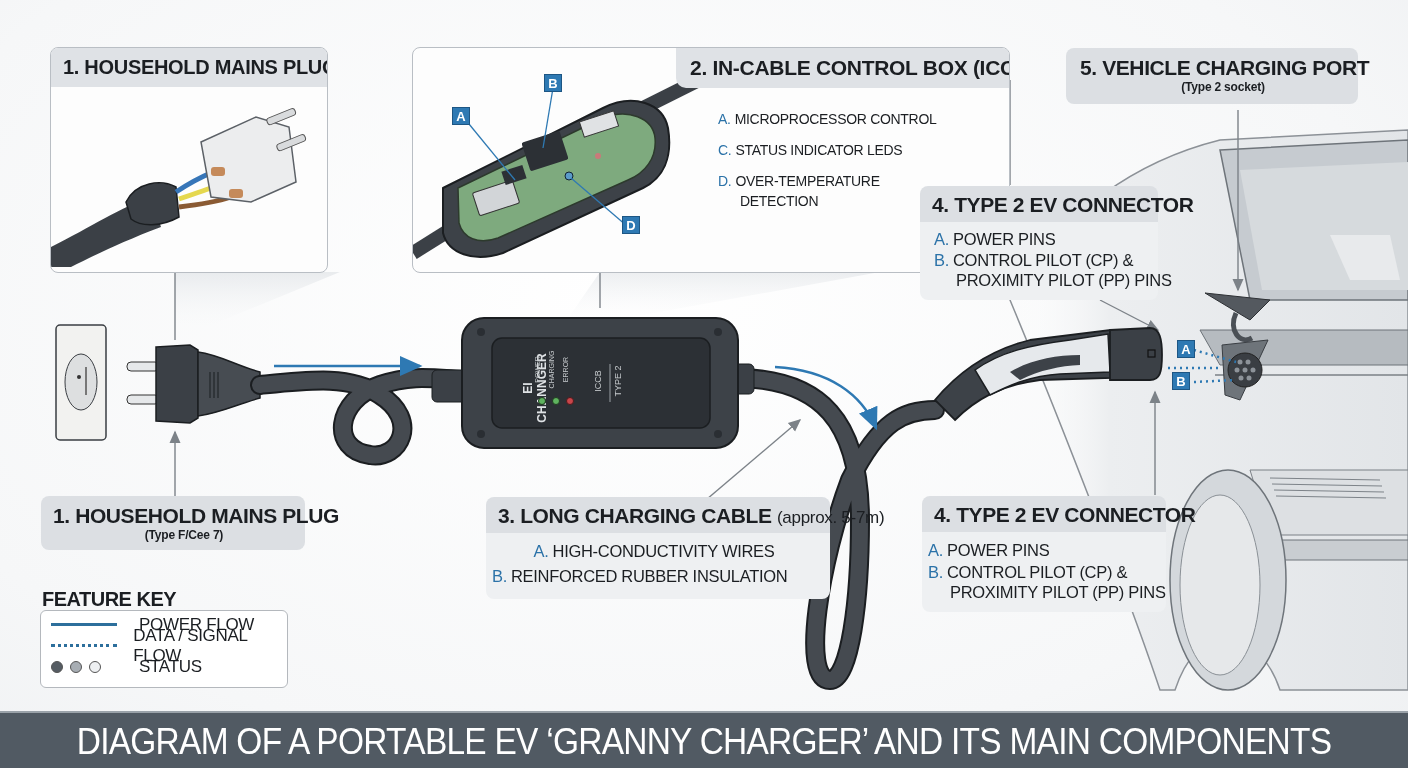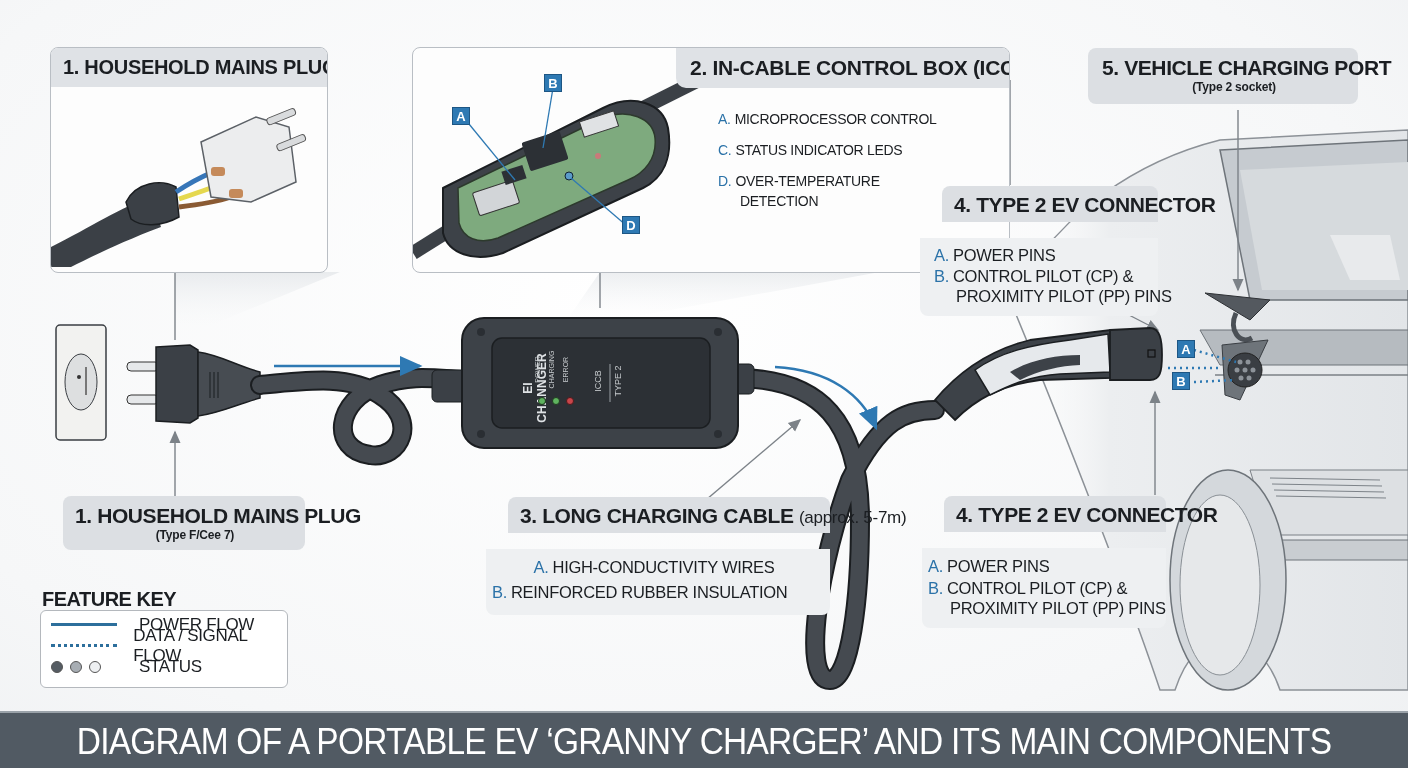--- a/index.html
+++ b/index.html
@@ -8,24 +8,24 @@
 
   .stage { position: absolute; left: 0; top: 0; width: 1408px; height: 768px;
     background: radial-gradient(ellipse at 45% 40%, #ffffff 0%, #f6f7f8 70%, #eef0f2 100%); }
 
   svg.art { position: absolute; left: 0; top: 0; width: 1408px; height: 768px; }
 
   
   .panel { position: absolute; border: 1.5px solid #b9bec4; border-radius: 8px; background: #fdfdfd; overflow: hidden; }
   .panel-head { background: #dfe2e6; font-weight: bold; font-size: 21px; letter-spacing: -0.3px; padding: 8px 12px; white-space: nowrap; transform-origin: left center; }
   .callout { position: absolute; border-radius: 8px; }
-  .callout .head { background: #dcdfe3; border-radius: 8px 8px 0 0; padding: 7px 12px 5px; font-weight: bold; font-size: 21px; letter-spacing: -0.4px; white-space: nowrap; margin-left: 22px; }
+  .callout .head { background: #dcdfe3; border-radius: 8px 8px 0 0; padding: 7px 12px 5px; font-weight: bold; font-size: 21px; letter-spacing: -0.4px; white-space: nowrap; }
   .callout .head .sub { font-weight: normal; font-size: 17px; letter-spacing: -0.3px; }
   .callout .sub-line { display: block; font-weight: bold; font-size: 12px; padding-left: 22px; letter-spacing: -0.2px; text-align: center; }
-  .callout .body { background: #eef0f2; border-radius: 0 0 8px 8px; padding: 6px 14px 10px 6px; margin-top: 16px; }
+  .callout .body { background: #eef0f2; border-radius: 0 0 8px 8px; padding: 6px 14px 10px 6px; }
   .callout.solo .head { border-radius: 8px; }
   .item { font-size: 16.5px; letter-spacing: -0.3px; line-height: 22px; white-space: nowrap; }
   .item .letter { color: #2b72a8; margin-right: 4px; }
   .item .cont { display: block; padding-left: 22px; }
 
   .iccb-list { position: absolute; left: 718px; top: 104px; }
   .iccb-list .item { line-height: 31px; font-size: 14px; }
   .iccb-list .item .cont { line-height: 20px; margin-top: -6px; }
 
   .tag { position: absolute; width: 18px; height: 18px; background: #2e79b3; color: #fff; font-size: 13px; font-weight: bold;

